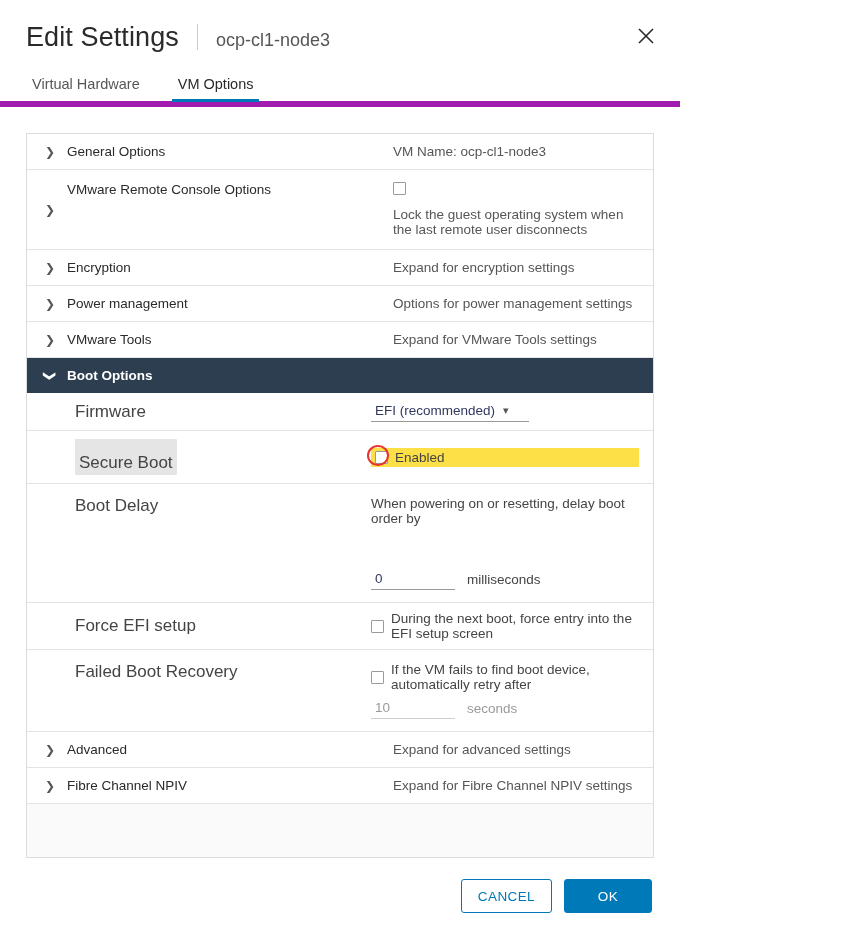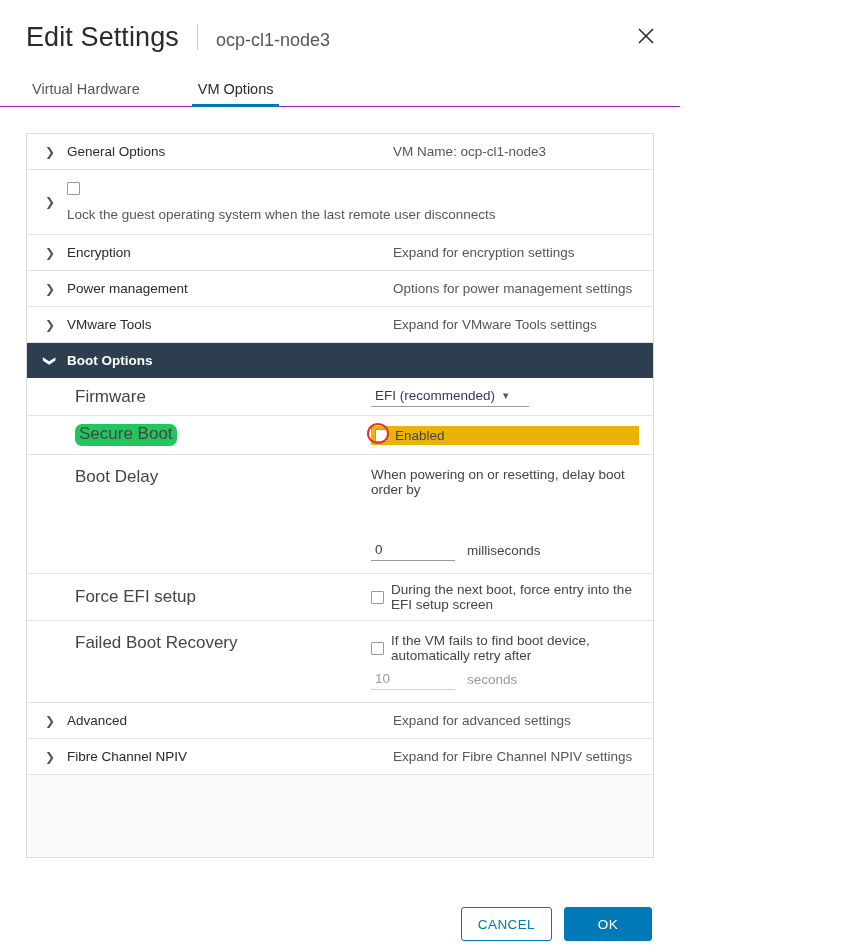--- a/index.html
+++ b/index.html
@@ -53,23 +53,22 @@
     display: flex; align-items: center; justify-content: center;
   }
   .close-btn svg { display: block; }
 
   
   .tabs {
     margin-top: 18px;
     padding: 0 26px;
     display: flex;
     align-items: flex-end;
-    border-bottom: 1px solid #a21caf;
+    border-bottom: 6px solid #a21caf;
     height: 36px;
-    gap: 20px;
   }
   .tab {
     font-size: 14.5px;
     color: #565656;
     padding: 0 6px 9px 6px;
     margin-right: 26px;
     cursor: pointer;
     position: relative;
     white-space: nowrap;
   }
@@ -214,47 +213,47 @@
     gap: 12px;
     margin-top: 6px;
   }
   .unit { font-size: 13.5px; color: #444; }
   .hint-line { font-size: 13.5px; color: #444; }
 
   .indent-label { padding-left: 48px; }
 
   
   .hl {
-    background: #22c55e;
-    padding: 0 4px 2px 4px;
-    border-radius: 7px;
+    background: #e5e5e5;
+    padding: 14px 4px 2px 4px;
+    border-radius: 1px;
   }
   .hl-box {
     position: relative;
     display: inline-flex;
     align-items: center;
     gap: 7px;
-    background: #eab308;
+    background: #fde047;
     padding: 2px 0 2px 4px;
   }
   .red-ring {
     position: absolute;
     left: -4px;
     top: -3px;
     width: 22px;
     height: 21px;
     border: 2px solid #e8332a;
     border-radius: 50%;
     pointer-events: none;
   }
 
   
   .footer {
     position: absolute;
-    left: 0; right: 0; bottom: 4px;
+    left: 0; right: 0; bottom: 32px;
     display: flex;
     justify-content: flex-end;
     gap: 12px;
     padding: 0 28px;
     margin-left: 40px;
   }
   .btn {
     min-width: 88px;
     height: 34px;
     font-size: 13.5px;
@@ -302,20 +301,21 @@
   <div class="panel">
 
     <div class="section-row grey">
       <span class="chev">❯</span>
       <span class="name">General Options</span>
       <span class="desc">VM Name: ocp-cl1-node3</span>
     </div>
 
     <div class="section-row multiline" style="align-items:center;">
       <span class="chev">❯</span>
+      <span class="name" style="align-self:flex-start;">VMware Remote Console Options</span>
       <span class="desc" style="display:flex;flex-direction:column;gap:12px;">
         <span class="cb"></span>
         <span>Lock the guest operating system when the last remote user disconnects</span>
       </span>
     </div>
 
     <div class="section-row">
       <span class="chev">❯</span>
       <span class="name">Encryption</span>
       <span class="desc">Expand for encryption settings</span>

